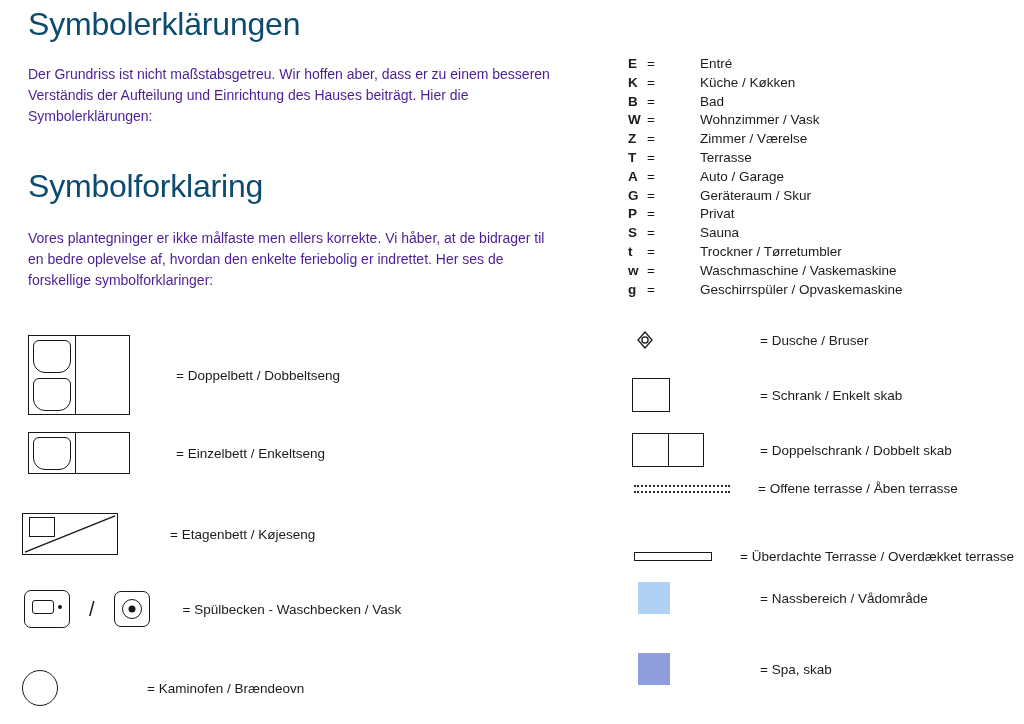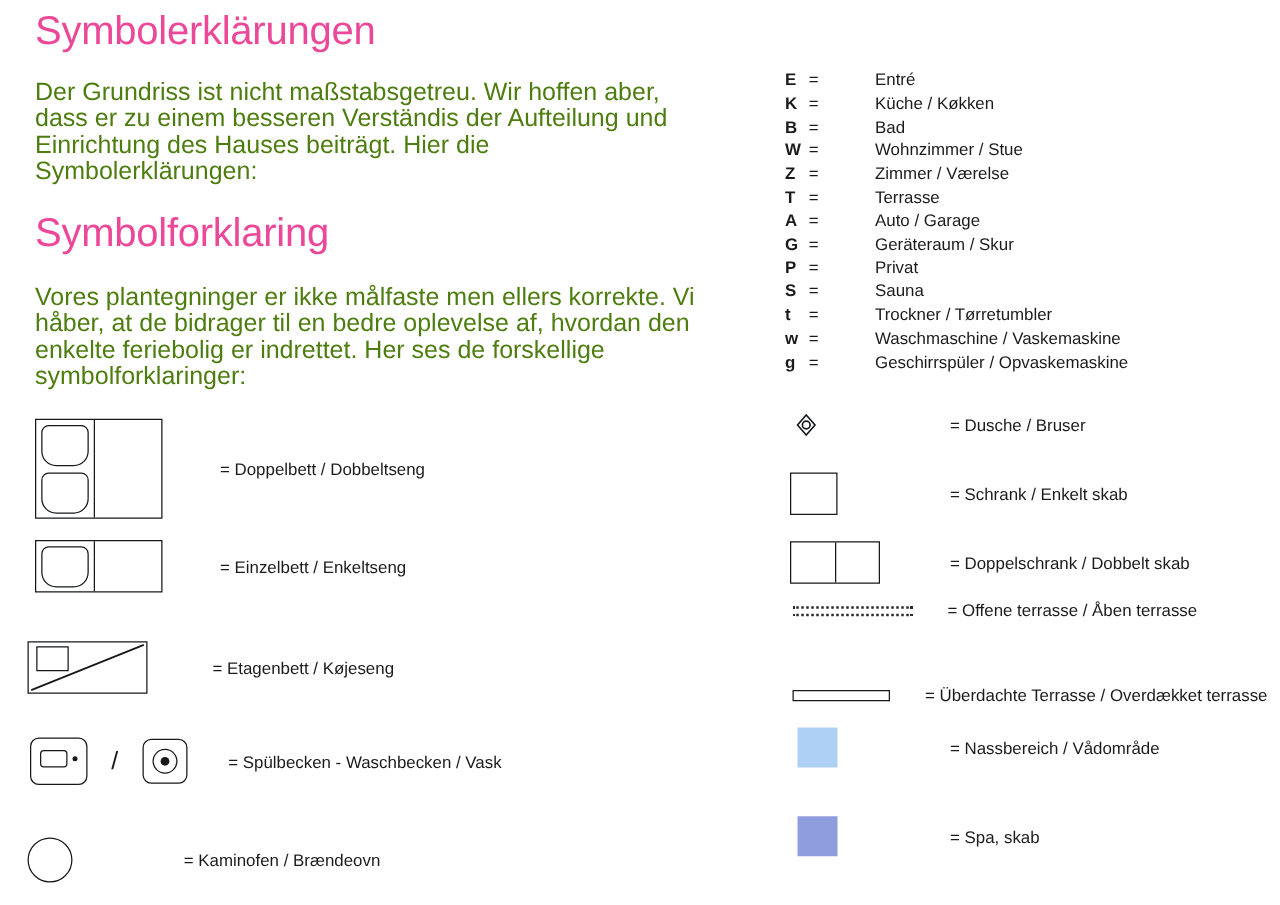--- a/index.html
+++ b/index.html
@@ -21,30 +21,30 @@
     width: 1024px;
     height: 724px;
   }
 
   h1.title {
     font-size: 32px;
     font-weight: normal;
     letter-spacing: -0.2px;
     margin: 0;
     padding: 0;
-    color: #ec4899;
+    color: #0c4a6e;
   }
   #title-de { position: absolute; left: 28px; top: 6px; }
   #title-da { position: absolute; left: 28px; top: 168px; }
 
   .para {
     position: absolute;
-    font-size: 20px;
+    font-size: 14px;
     line-height: 21px;
-    color: #4d7c0f;
+    color: #4c1d95;
     width: 530px;
   }
   #para-de { left: 28px; top: 64px; }
   #para-da { left: 28px; top: 228px; }
   .para p { margin: 0; }
 
   
   .abbr-list {
     position: absolute;
     left: 628px;
@@ -369,21 +369,21 @@
       <span class="abbr-val">Küche / Køkken</span>
     </div>
     <div class="abbr-row">
       <span class="abbr-key">B</span>
       <span class="abbr-eq">=</span>
       <span class="abbr-val">Bad</span>
     </div>
     <div class="abbr-row">
       <span class="abbr-key">W</span>
       <span class="abbr-eq">=</span>
-      <span class="abbr-val">Wohnzimmer / Stue</span>
+      <span class="abbr-val">Wohnzimmer / Vask</span>
     </div>
     <div class="abbr-row">
       <span class="abbr-key">Z</span>
       <span class="abbr-eq">=</span>
       <span class="abbr-val">Zimmer / Værelse</span>
     </div>
     <div class="abbr-row">
       <span class="abbr-key">T</span>
       <span class="abbr-eq">=</span>
       <span class="abbr-val">Terrasse</span>

